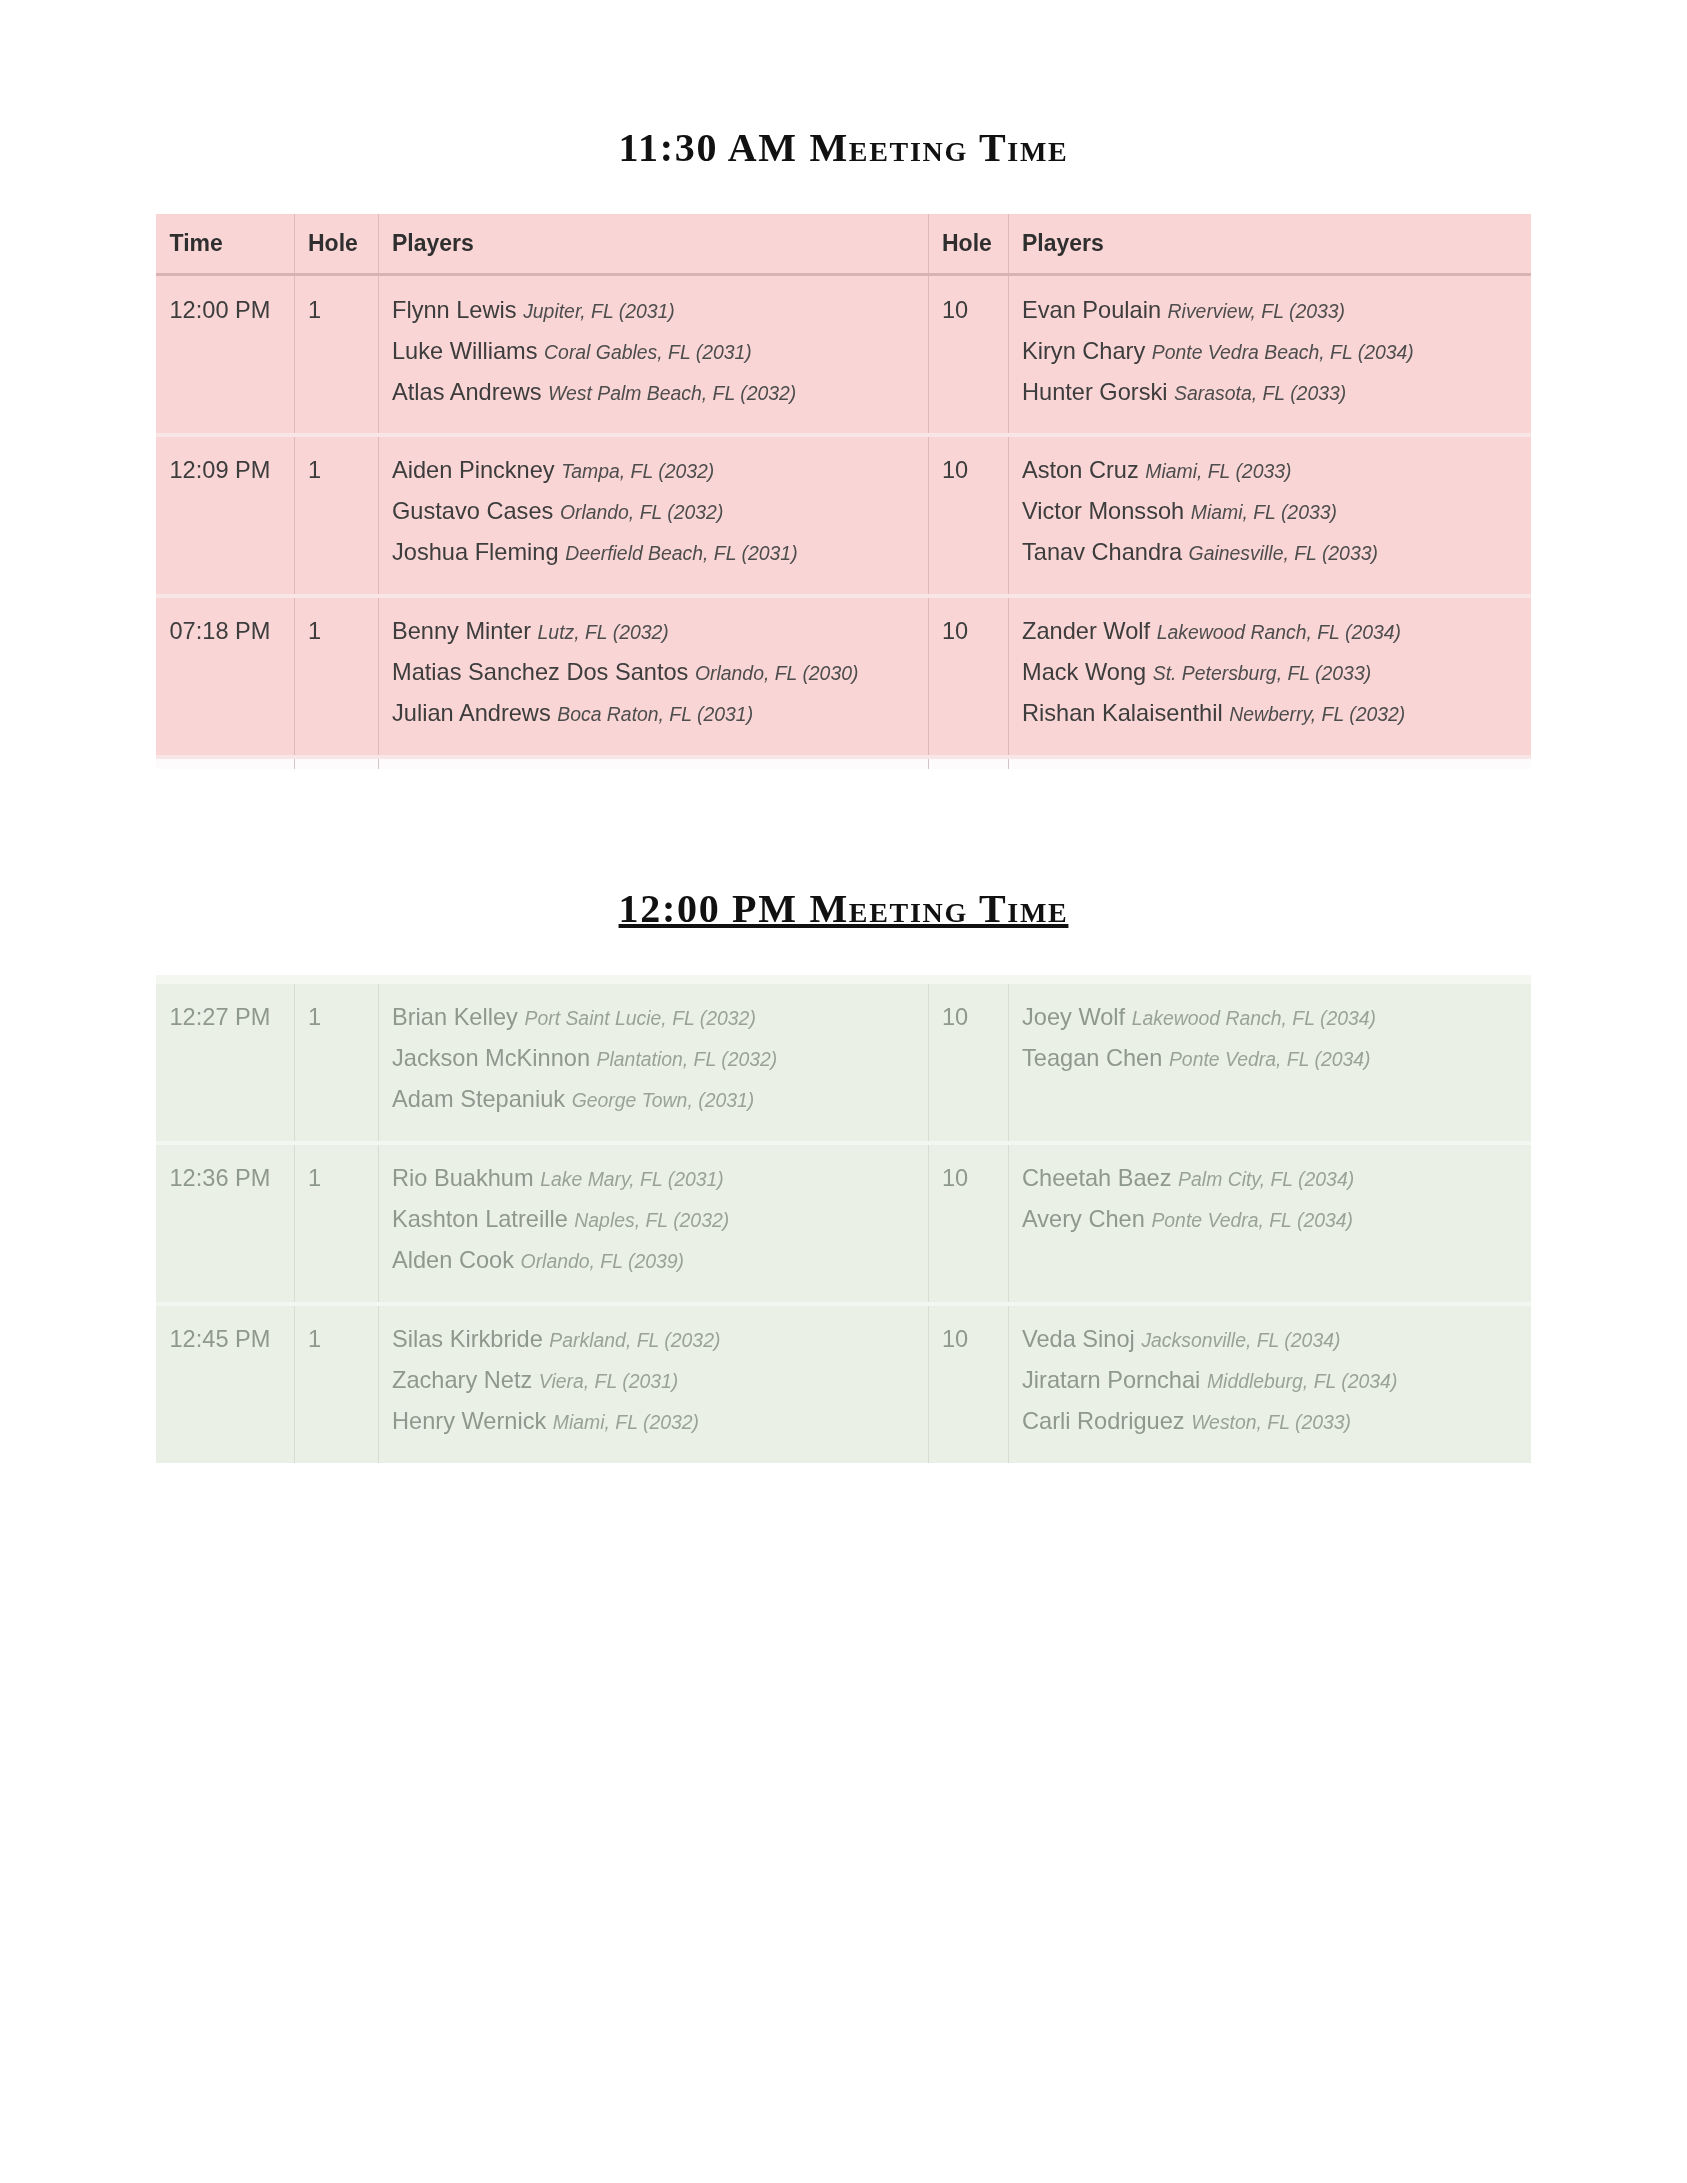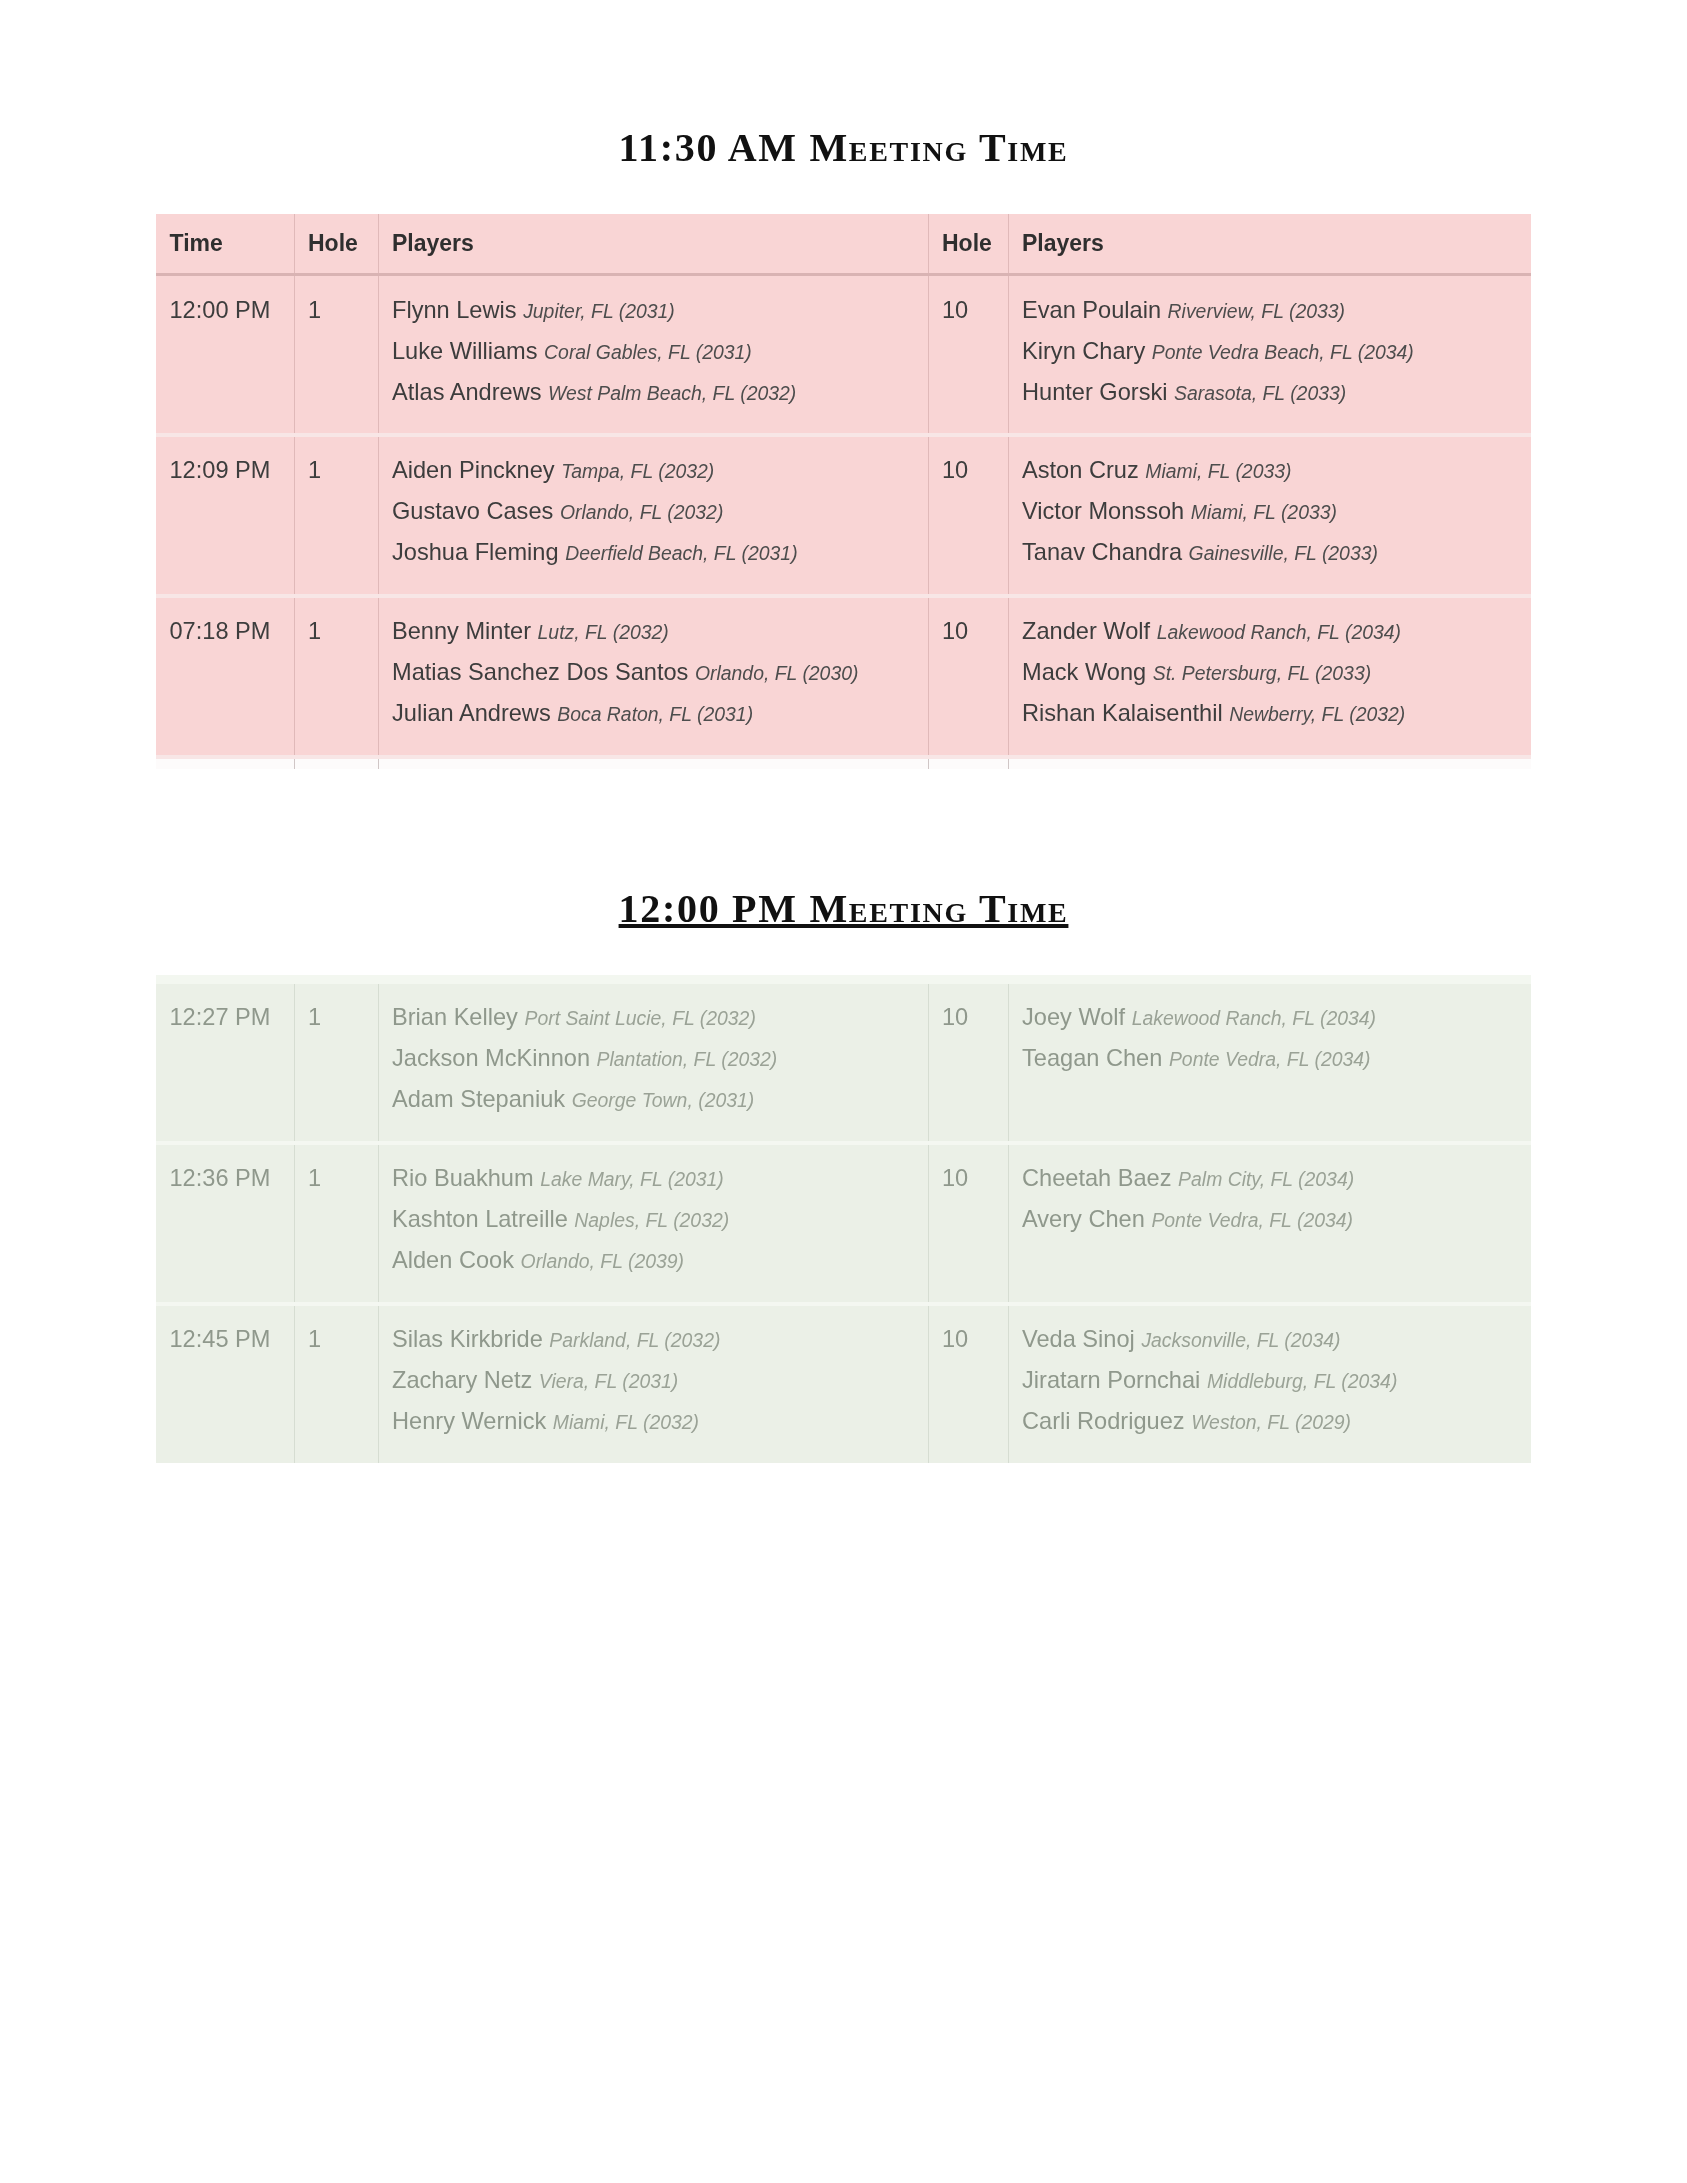--- a/index.html
+++ b/index.html
@@ -266,21 +266,21 @@
                 <td class="cell-hole">1</td>
                 <td class="cell-players">
                   <div class="player-line"><span class="player-name">Silas Kirkbride</span> <span class="player-detail">Parkland, FL (2032)</span></div>
                   <div class="player-line"><span class="player-name">Zachary Netz</span> <span class="player-detail">Viera, FL (2031)</span></div>
                   <div class="player-line"><span class="player-name">Henry Wernick</span> <span class="player-detail">Miami, FL (2032)</span></div>
                 </td>
                 <td class="cell-hole">10</td>
                 <td class="cell-players">
                   <div class="player-line"><span class="player-name">Veda Sinoj</span> <span class="player-detail">Jacksonville, FL (2034)</span></div>
                   <div class="player-line"><span class="player-name">Jiratarn Pornchai</span> <span class="player-detail">Middleburg, FL (2034)</span></div>
-                  <div class="player-line"><span class="player-name">Carli Rodriguez</span> <span class="player-detail">Weston, FL (2029)</span></div>
+                  <div class="player-line"><span class="player-name">Carli Rodriguez</span> <span class="player-detail">Weston, FL (2033)</span></div>
                 </td>
               </tr>
             </tbody>
       </table>
     </div>
   </section>
 </div>
 </div>
 
 

